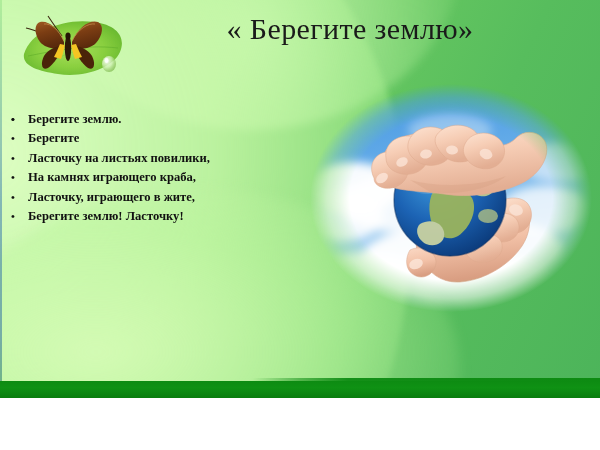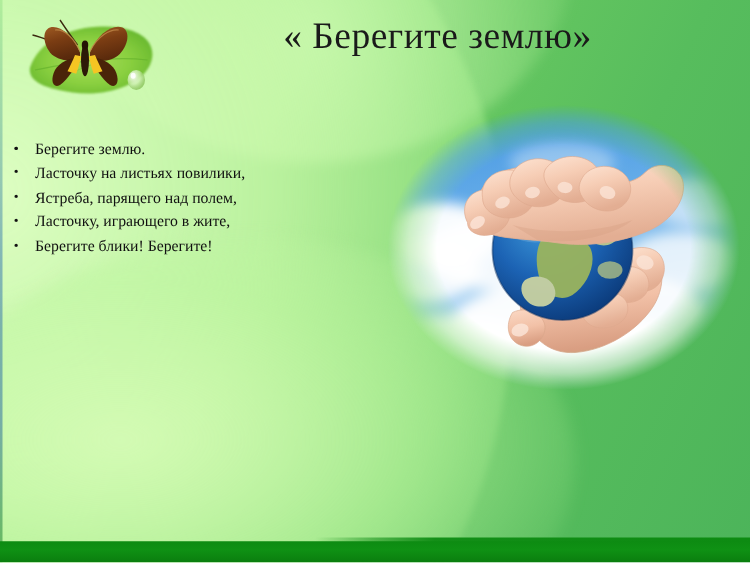--- a/index.html
+++ b/index.html
@@ -9,21 +9,21 @@
   body {
     width: 600px;
     height: 450px;
     overflow: hidden;
     font-family: "Liberation Serif", serif;
   }
 
   #slide {
     position: relative;
     width: 600px;
-    height: 450px;
+    height: 398px;
     overflow: hidden;
     background: linear-gradient(115deg,
        #8ce67e 0%,
        #7cd96f 18%,
        #6ccb62 42%,
        #57bd5d 70%,
        #4cb45a 100%);
   }
 
   
@@ -133,21 +133,21 @@
     width: 300px;
     margin: 0;
     padding: 0;
     list-style: none;
   }
   .poem li {
     position: relative;
     padding-left: 22px;
     font-family: "Liberation Serif", serif;
     font-size: 12.6px;
-    font-weight: normal;
+    font-weight: bold;
     color: #111;
     line-height: 19.4px;
     white-space: pre;
   }
   .poem li:before {
     content: "\2022";
     position: absolute;
     left: 5px;
     top: 0;
     font-size: 11px;
@@ -222,24 +222,25 @@
       <ellipse cx="95" cy="56" rx="7" ry="8" fill="url(#dropG)"></ellipse>
       <ellipse cx="92.5" cy="52.5" rx="2" ry="2.4" fill="#ffffff" opacity=".85"></ellipse>
     </svg>
   </div>
 
   <div class="title">« Берегите землю»</div>
 
   <ul class="poem">
     <li class="empty"></li>
     <li>Берегите землю.</li>
+    <li>Берегите</li>
     <li>Ласточку на листьях повилики,</li>
-    <li>Ястреба, парящего над полем,</li>
+    <li>На камнях играющего краба,</li>
     <li>Ласточку, играющего в жите,</li>
-    <li>Берегите блики! Берегите!</li>
+    <li>Берегите землю! Ласточку!</li>
   </ul>
 
   <div class="photo-oval">
     <svg width="282" height="228" viewBox="0 0 282 228">
       <defs>
         <radialGradient id="ovalFade" cx="50%" cy="50%" r="50%">
           <stop offset="0%" stop-color="#fff" stop-opacity="1"></stop>
           <stop offset="72%" stop-color="#fff" stop-opacity="1"></stop>
           <stop offset="88%" stop-color="#fff" stop-opacity=".55"></stop>
           <stop offset="100%" stop-color="#fff" stop-opacity="0"></stop>

